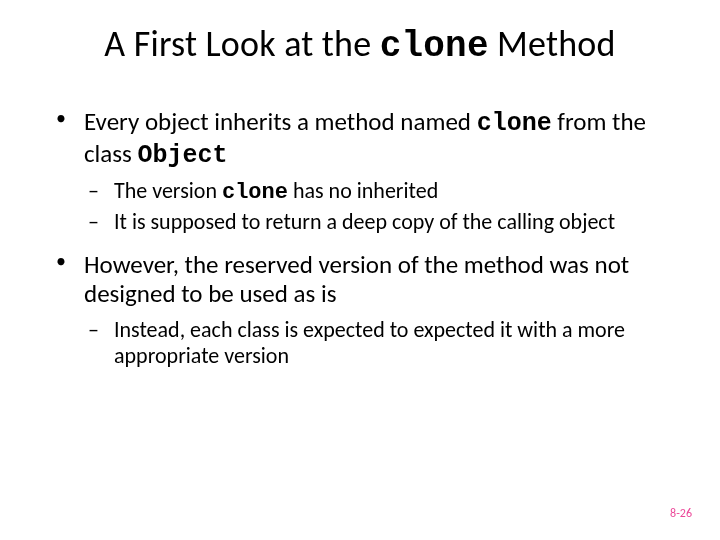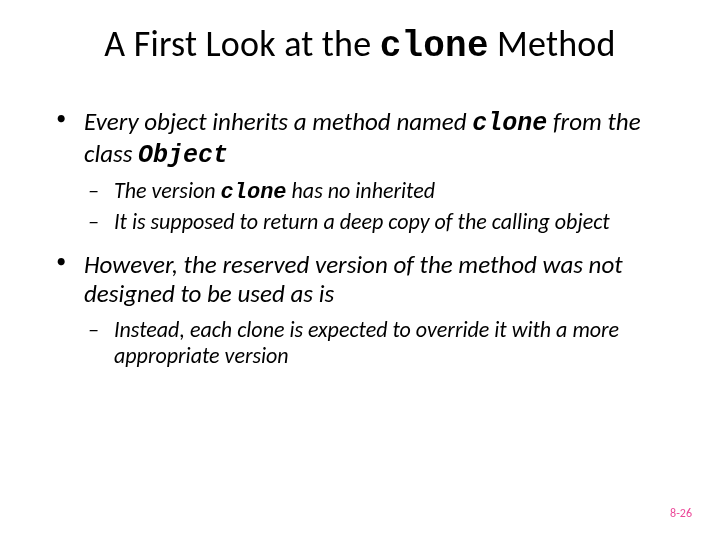--- a/index.html
+++ b/index.html
@@ -30,21 +30,20 @@
   .mono {
     font-family: "Courier New", Courier, monospace;
     font-weight: bold;
   }
   ul.level1 {
     list-style: none;
     margin: 40px 50px 0 50px;
     padding: 0;
     font-size: 25px;
     line-height: 1.18;
-    font-style: italic;
   }
   ul.level1 > li {
     position: relative;
     padding-left: 34px;
     margin-bottom: 12px;
   }
   ul.level1 > li::before {
     content: "•";
     position: absolute;
     left: 6px;
@@ -101,19 +100,19 @@
       <ul class="level2">
         <li>
           <span>The version </span><span class="mono">clone</span><span> has no inherited</span>
         </li>
         <li>It is supposed to return a deep copy of the calling object</li>
       </ul>
     </li>
     <li>
       <span>However, the reserved version of the method was not designed to be used as is</span>
       <ul class="level2">
-        <li>Instead, each clone is expected to override it with a more appropriate version</li>
+        <li>Instead, each class is expected to expected it with a more appropriate version</li>
       </ul>
     </li>
   </ul>
 
   <div class="footer-right">8-26</div>
 </div>
 
 </body></html>

